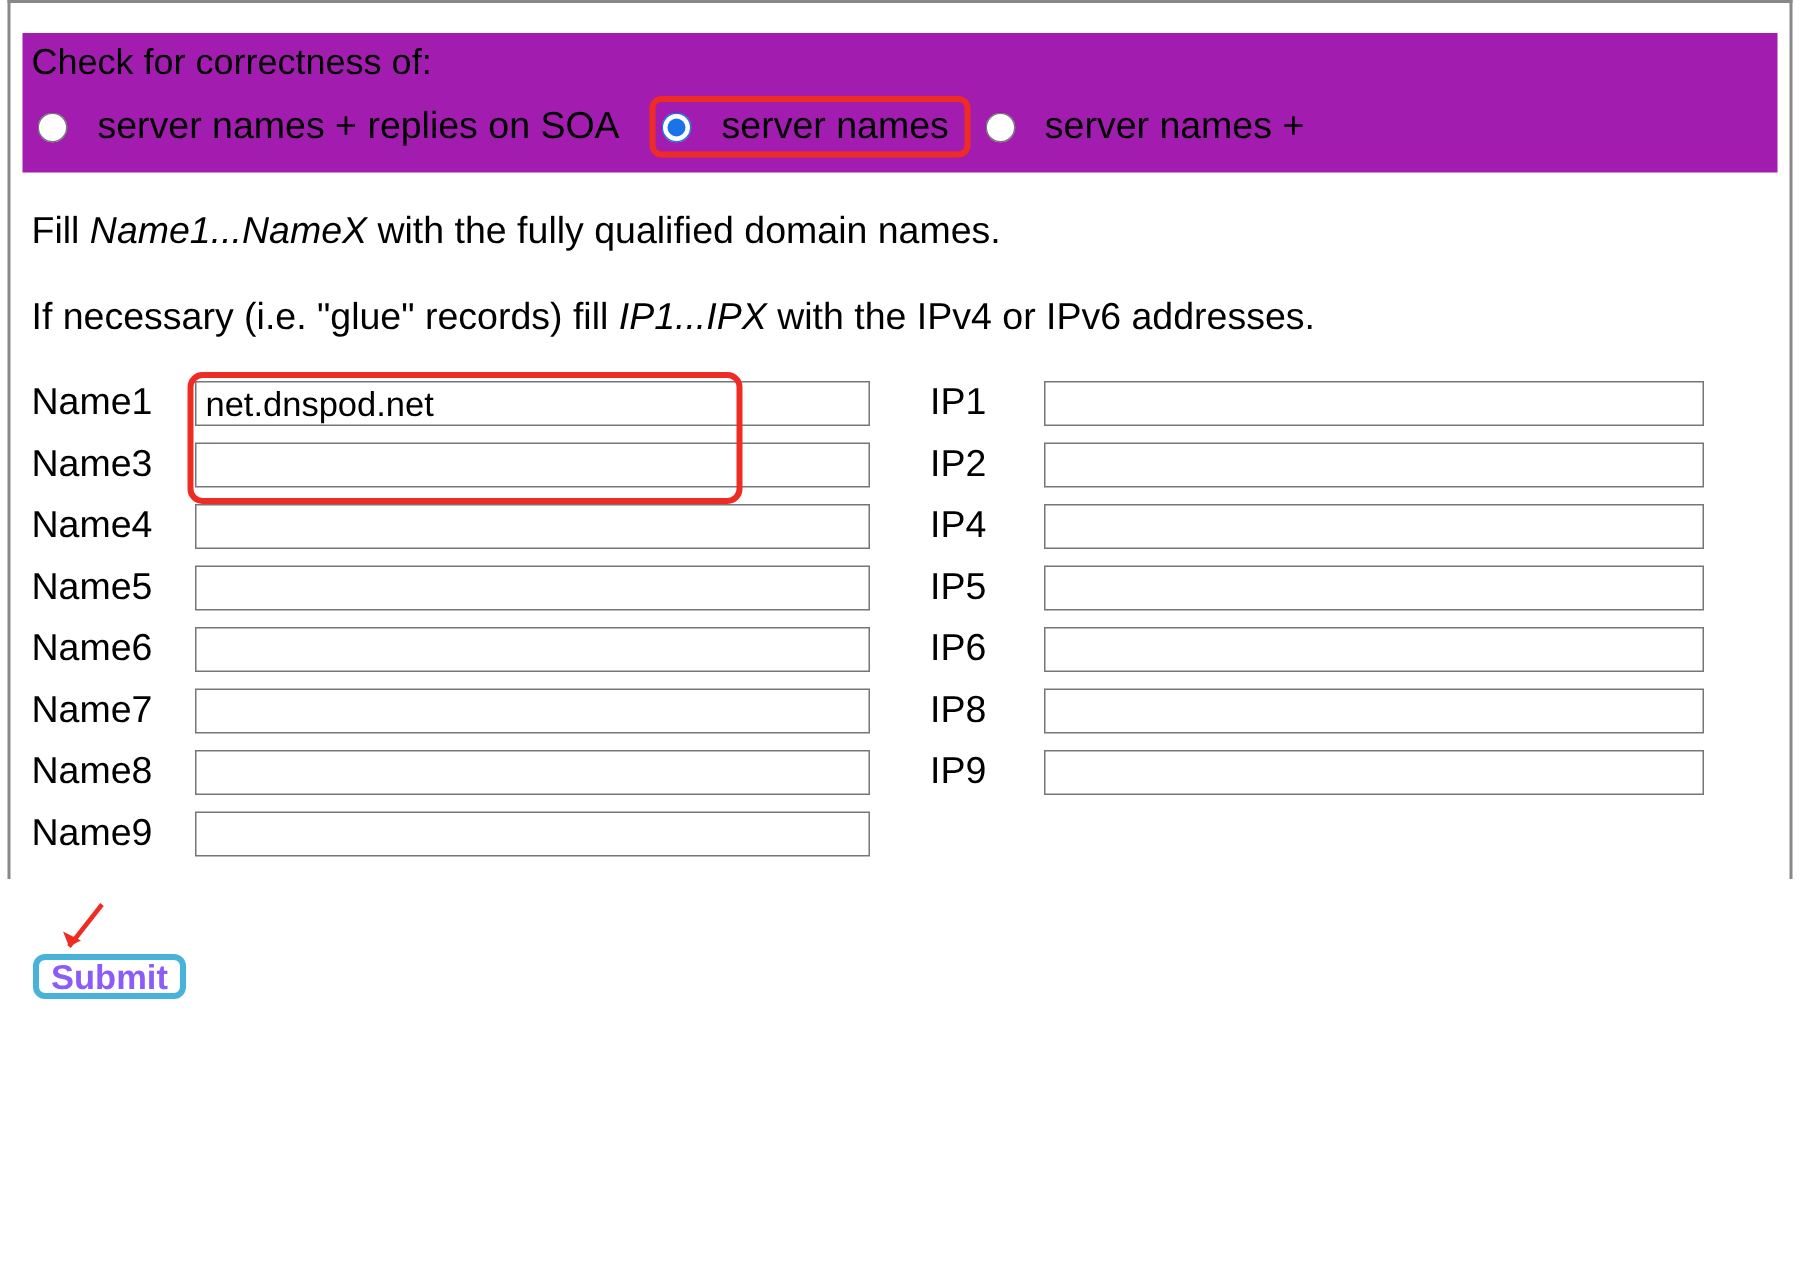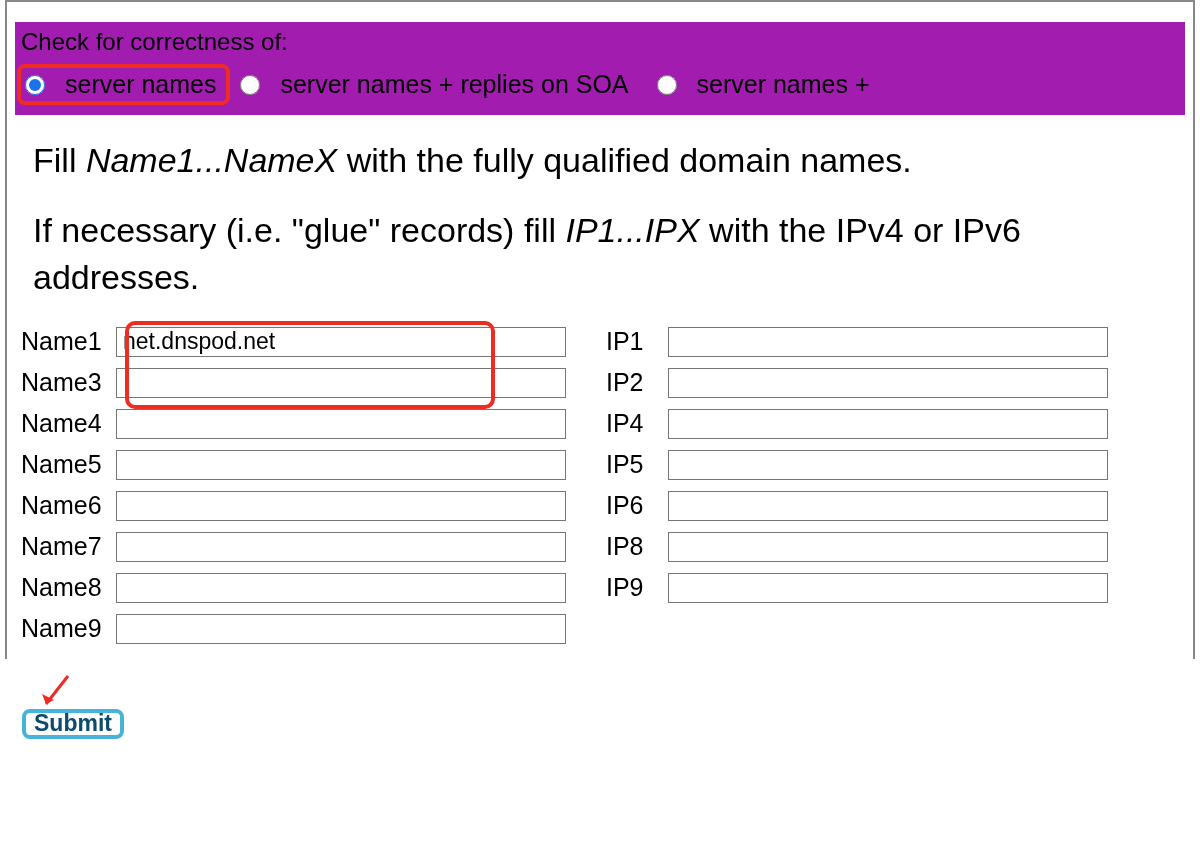--- a/index.html
+++ b/index.html
@@ -58,42 +58,41 @@
       height: 20px;
       margin-right: 20px;
       accent-color: #1a73e8;
     }
     .radio-label {
       font-size: 25px;
     }
     .instruction {
       margin-top: 22px;
       padding-left: 6px;
-      font-size: 34px;
+      font-size: 25px;
       line-height: 1.4;
-      margin-left: 12px;
     }
     .instruction .italic {
       font-style: italic;
     }
     .form-area {
       display: flex;
       margin-top: 25px;
       padding-left: 6px;
       gap: 40px;
     }
     .col {
       display: flex;
       flex-direction: column;
       gap: 11px;
       position: relative;
     }
     .field-row {
       display: flex;
-      align-items: center;
+      gap: 14px;
     }
     .field-label {
       width: 95px;
       font-size: 25px;
       flex-shrink: 0;
     }
     .ip-label {
       width: 62px;
       font-size: 25px;
       flex-shrink: 0;
@@ -131,46 +130,46 @@
       left: 38px;
       top: -5px;
     }
     .submit-btn {
       position: absolute;
       left: 22px;
       top: 30px;
       border: 4px solid #48b3d8;
       border-radius: 8px;
       padding: 0px 8px;
-      color: #0c4a6e;
+      color: #8b5cf6;
       font-size: 23px;
       font-weight: bold;
       font-family: Arial, Helvetica, sans-serif;
       background: #fff;
       cursor: pointer;
       overflow: hidden;
       height: 30px;
       line-height: 0.9;
     }
   </style>
 </head>
 <body>
 
 <fieldset>
 
   <div class="highlight-row">
     <div class="check-label">Check for correctness of:</div>
     <div class="radio-row">
+      <label class="radio-group">
+        <input type="radio" name="check" style="">
+        <span class="radio-label">server names + replies on SOA</span>
+      </label>
       <label class="radio-group first-highlight">
         <input type="radio" name="check" checked="" style="">
         <span class="radio-label">server names</span>
-      </label>
-      <label class="radio-group">
-        <input type="radio" name="check" style="">
-        <span class="radio-label">server names + replies on SOA</span>
       </label>
       <label class="radio-group">
         <input type="radio" name="check" style="">
         <span class="radio-label">server names +</span>
       </label>
     </div>
   </div>
 
   <div class="instruction">
     <span>Fill </span><span class="italic">Name1...NameX</span><span> with the fully qualified domain names.</span>

